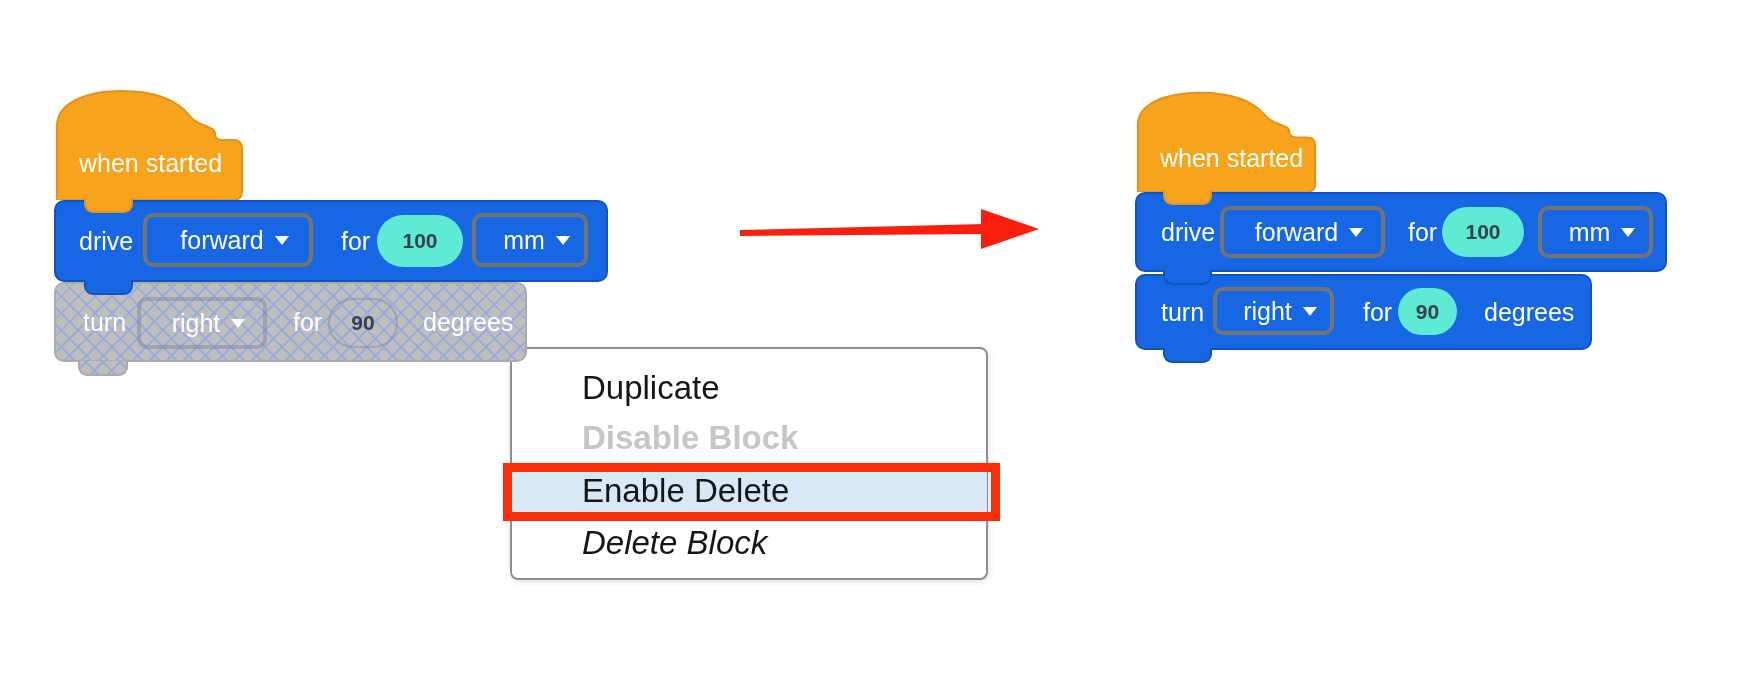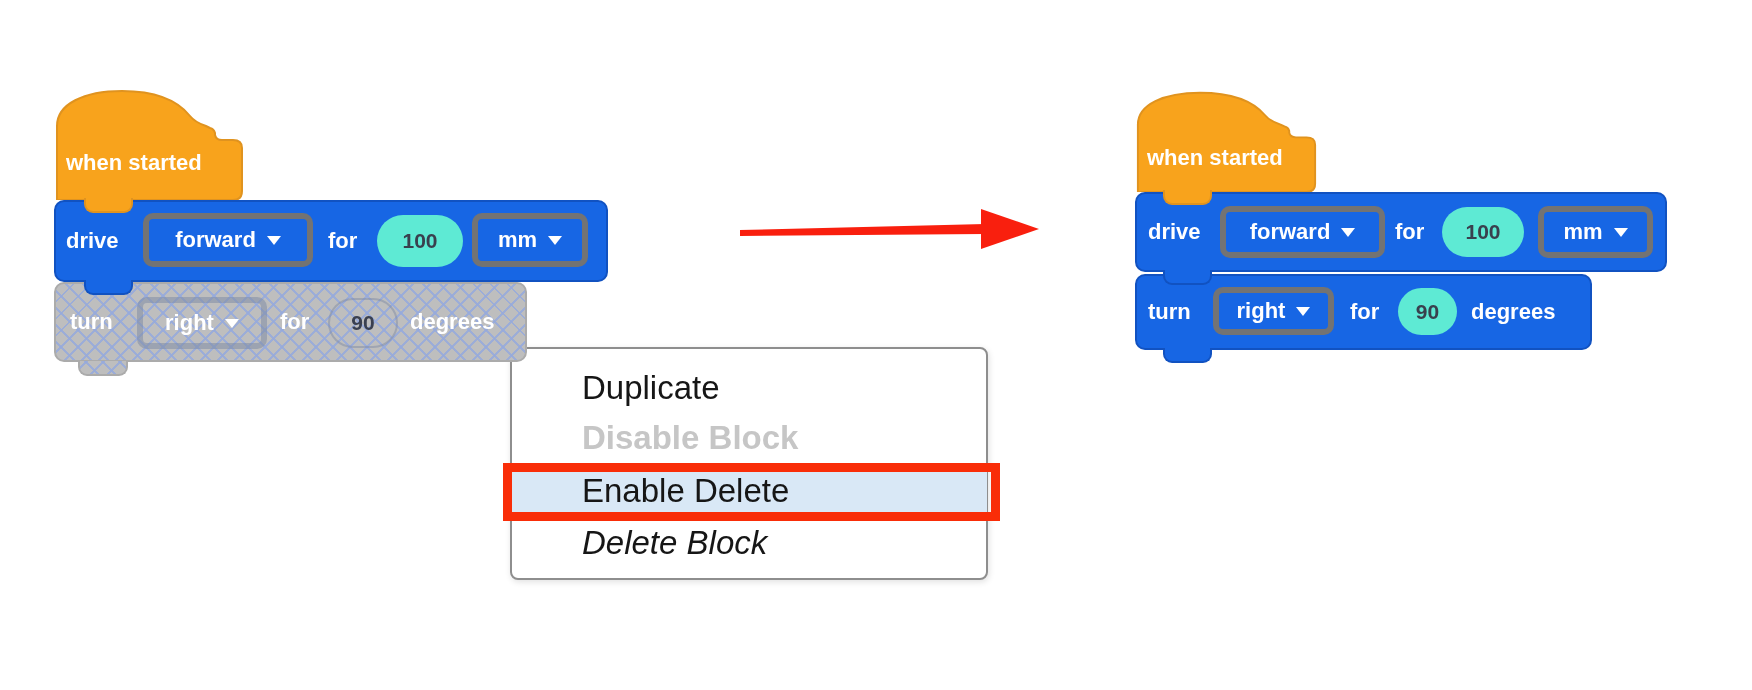--- a/index.html
+++ b/index.html
@@ -3,33 +3,33 @@
 <meta charset="utf-8">
 <style>
   html,body{margin:0;padding:0;}
   body{
     width:1752px;height:690px;position:relative;background:#ffffff;
     font-family:"Liberation Sans", sans-serif;overflow:hidden;
   }
   .abs{position:absolute;}
 
   
-  .stack-label{color:#fff;font-weight:bold;font-size:22px;line-height:26px;white-space:nowrap;}
+  .stack-label{color:#fff;font-weight:normal;font-size:25px;line-height:26px;white-space:nowrap;margin-left:13px;}
   .stmt{
     position:absolute;border-radius:10px;
     background:#1766E4;border:2px solid #1152C1;box-sizing:border-box;
   }
   .nub{
     position:absolute;height:15px;width:49px;
     background:#1766E4;border:2px solid #1152C1;border-top:none;
     border-radius:0 0 9px 9px;box-sizing:border-box;
   }
   .nub.orange{background:#F8A31C;border-color:#E0931F;}
   .dropdown{
-    position:absolute;border:6px solid #737373;border-radius:10px;box-sizing:border-box;
+    position:absolute;border:4px solid #737373;border-radius:10px;box-sizing:border-box;
     display:flex;align-items:center;justify-content:center;gap:11px;cursor:pointer;
   }
   .caret{width:0;height:0;border-left:7px solid transparent;border-right:7px solid transparent;
     border-top:9px solid #ffffff;}
   .oval{
     position:absolute;background:#5eead4;border-radius:999px;box-sizing:border-box;
     display:flex;align-items:center;justify-content:center;
     color:#39404E;font-weight:bold;font-size:21px;
   }
   

